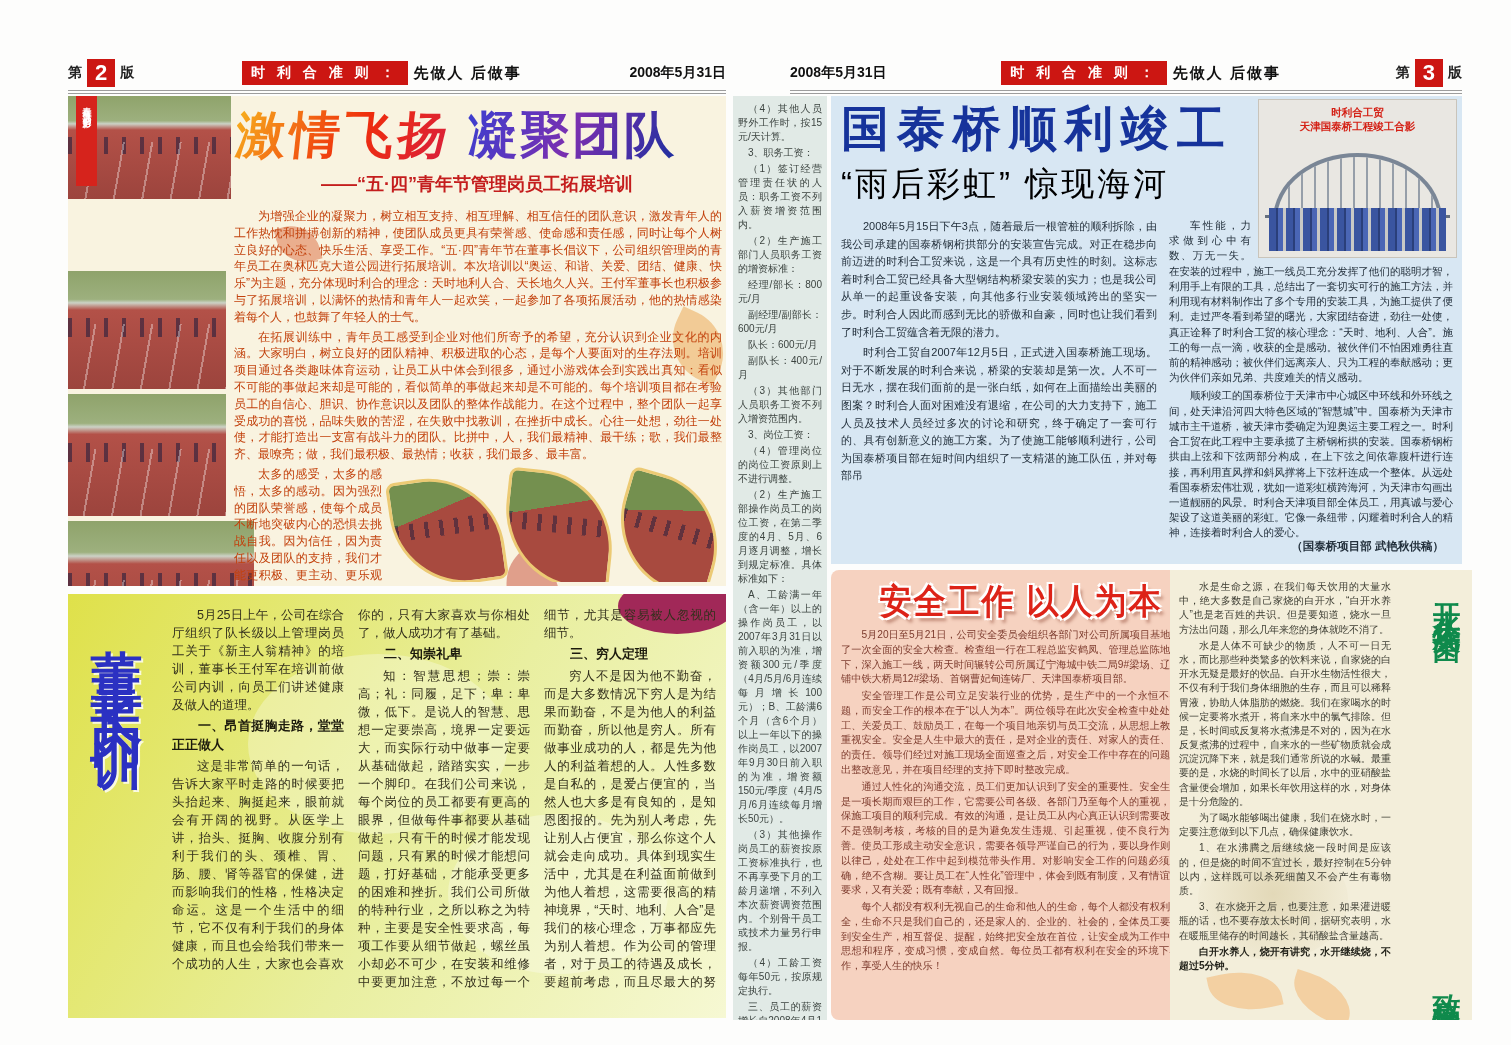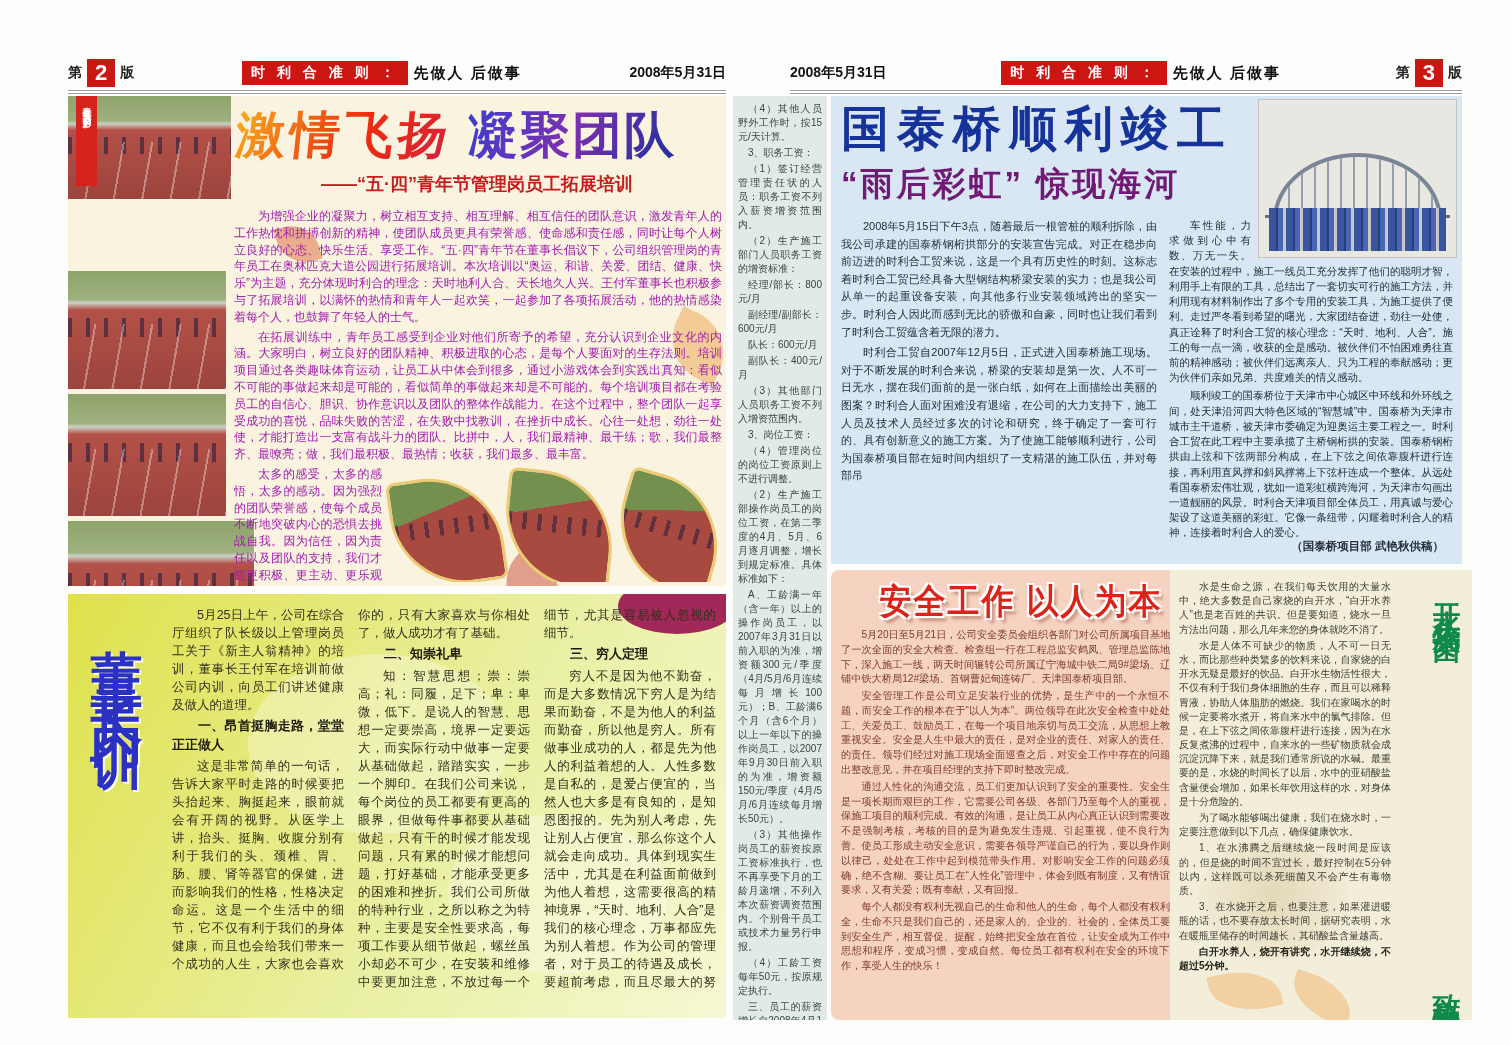--- a/index.html
+++ b/index.html
@@ -42,21 +42,21 @@
   .ftitle { position:absolute; left:168px; top:6px; width:486px; }
   .ftitle-row { display:flex; align-items:baseline; }
   .ftitle-a { font-size:50px; font-weight:bold; letter-spacing:4px; transform:skewX(-6deg);
       color:#e8420e; background:linear-gradient(115deg,#f7b21e,#ef2d0c 55%,#d81f3f);
       -webkit-background-clip:text; background-clip:text; -webkit-text-fill-color:transparent; }
   .ftitle-b { font-size:50px; font-weight:bold; letter-spacing:2px; margin-left:16px;
       color:#2b2fb5; background:linear-gradient(115deg,#3a3fd0,#7a2fb0 50%,#1b2f9e);
       -webkit-background-clip:text; background-clip:text; -webkit-text-fill-color:transparent; }
   .fsub { text-align:center; font-size:18px; font-weight:bold; color:#c41d1d; margin-top:3px; padding-right:4px; }
   .fbody { position:absolute; left:166px; top:112px; width:488px; height:374px;
-           font-size:12px; line-height:1.4; text-align:justify; color:#a21caf; overflow:hidden; }
+           font-size:12px; line-height:1.4; text-align:justify; color:#c2410c; overflow:hidden; }
   .fbody p { margin:0 0 3px; text-indent:2em; }
   .leaf-float { float:right; width:330px; height:116px; margin:6px 0 2px 10px; position:relative; }
   .leafph { position:absolute; border:3px solid #ecca74; border-radius:8% 70% 8% 70%;
       background:linear-gradient(165deg,#74904f 0 32%,#a84a3f 32% 100%); overflow:hidden; }
   .leafph::before { content:""; position:absolute; left:0; right:0; top:38%; height:16%;
       background:repeating-linear-gradient(90deg, rgba(25,25,60,.5) 0 4px, transparent 4px 15px); }
 
   
   .chair { position:absolute; left:68px; top:594px; width:658px; height:424px; overflow:hidden;
       background:linear-gradient(120deg,#dfe14a 0%,#e9efa0 55%,#f6f8d3 100%); }
@@ -76,21 +76,21 @@
   .mid { position:absolute; left:733px; top:96px; width:94px; height:924px;
       background:#e1eae6; padding:6px 5px; box-sizing:border-box; overflow:hidden;
       font-size:10px; line-height:1.4; color:#3c4440; text-align:justify; }
   .mid p { margin:0 0 2px; text-indent:1em; }
 
   
   .bridge { position:absolute; left:831px; top:96px; width:631px; height:468px;
       background:#d8e7f3; overflow:hidden; }
   .btitle { position:absolute; left:10px; top:8px; }
   .btitle-1 { font-size:48px; font-weight:900; color:#16339b; letter-spacing:8px; line-height:1.05; }
-  .btitle-2 { font-size:33px; font-weight:700; color:#701a75; letter-spacing:3px; margin-top:8px; }
+  .btitle-2 { font-size:33px; font-weight:400; color:#000000; letter-spacing:3px; margin-top:8px; }
   .bphoto { position:absolute; right:5px; top:3px; width:197px; height:157px;
       background:#e9e7e2; border:1px solid #c9c4ba; overflow:hidden; }
   .bcap { position:relative; z-index:3; text-align:center; color:#d42015; font-weight:bold;
       font-size:10.5px; line-height:1.35; padding-top:5px; }
   .arch { position:absolute; left:7%; right:7%; top:34%; height:40%;
       border:4px solid #7a8696; border-bottom:none; border-radius:50% 50% 0 0 / 100% 100% 0 0; overflow:hidden; }
   .arch::before { content:""; position:absolute; inset:0;
       background:repeating-linear-gradient(90deg, transparent 0 11px, rgba(122,134,150,.75) 11px 13px); }
   .deck { position:absolute; left:3%; right:3%; top:73%; height:3px; background:#66707e; }
   .crowd { position:absolute; bottom:4%; left:5%; right:5%; height:27%;
@@ -232,20 +232,24 @@
 
   </section>
 
   <section class="bridge">
     <div class="btitle">
       <div class="btitle-1">国泰桥顺利竣工</div>
       <div class="btitle-2">“雨后彩虹” 惊现海河</div>
     </div>
 
     <div class="bphoto">
+      <div class="bcap">
+        <div>时利合工贸</div>
+        <div>天津国泰桥工程竣工合影</div>
+      </div>
       <div class="arch"></div>
       <div class="deck"></div>
       <div class="crowd"></div>
     </div>
 
     <div class="bcolL">
       <p>2008年5月15日下午3点，随着最后一根管桩的顺利拆除，由我公司承建的国泰桥钢桁拱部分的安装宣告完成。对正在稳步向前迈进的时利合工贸来说，这是一个具有历史性的时刻。这标志着时利合工贸已经具备大型钢结构桥梁安装的实力；也是我公司从单一的起重设备安装，向其他多行业安装领域跨出的坚实一步。时利合人因此而感到无比的骄傲和自豪，同时也让我们看到了时利合工贸蕴含着无限的潜力。</p>
       <p>时利合工贸自2007年12月5日，正式进入国泰桥施工现场。对于不断发展的时利合来说，桥梁的安装却是第一次。人不可一日无水，摆在我们面前的是一张白纸，如何在上面描绘出美丽的图案？时利合人面对困难没有退缩，在公司的大力支持下，施工人员及技术人员经过多次的讨论和研究，终于确定了一套可行的、具有创新意义的施工方案。为了使施工能够顺利进行，公司为国泰桥项目部在短时间内组织了一支精湛的施工队伍，并对每部吊</p>
     </div>
     <div class="bcolR">
@@ -267,21 +271,21 @@
   </section>
 
   <div class="vdivider"></div>
 
   <section class="water">
     <div class="teapot"></div>
     <div class="wleaf" style="left:40px;bottom:8px;width:70px;height:42px;transform:rotate(-12deg);"></div>
     <div class="wleaf" style="left:120px;bottom:2px;width:64px;height:40px;transform:rotate(18deg);"></div>
     <div class="wbody">
       <p>水是生命之源，在我们每天饮用的大量水中，绝大多数是自己家烧的白开水，“白开水养人”也是老百姓的共识。但是要知道，烧水一旦方法出问题，那么几年来您的身体就吃不消了。</p>
-      <p>水是人体不可缺少的物质，人不可一日无水，而比那些种类繁多的饮料来说，自家烧的白开水无疑是最好的饮品。白开水生物活性很大，不仅有利于我们身体细胞的生存，而且可以稀释胃液，协助人体脂肪的燃烧。我们在家喝水的时候一定要将水煮开，将自来水中的氯气排除。但是，在上下弦之间依靠腹杆进行连接，因为在水反复煮沸的过程中，自来水的一些矿物质就会成沉淀沉降下来，就是我们通常所说的水碱。最重要的是，水烧的时间长了以后，水中的亚硝酸盐含量便会增加，如果长年饮用这样的水，对身体是十分危险的。</p>
+      <p>水是人体不可缺少的物质，人不可一日无水，而比那些种类繁多的饮料来说，自家烧的白开水无疑是最好的饮品。白开水生物活性很大，不仅有利于我们身体细胞的生存，而且可以稀释胃液，协助人体脂肪的燃烧。我们在家喝水的时候一定要将水煮开，将自来水中的氯气排除。但是，长时间或反复将水煮沸是不对的，因为在水反复煮沸的过程中，自来水的一些矿物质就会成沉淀沉降下来，就是我们通常所说的水碱。最重要的是，水烧的时间长了以后，水中的亚硝酸盐含量便会增加，如果长年饮用这样的水，对身体是十分危险的。</p>
       <p>为了喝水能够喝出健康，我们在烧水时，一定要注意做到以下几点，确保健康饮水。</p>
       <p>1、在水沸腾之后继续烧一段时间是应该的，但是烧的时间不宜过长，最好控制在5分钟以内，这样既可以杀死细菌又不会产生有毒物质。</p>
       <p>3、在水烧开之后，也要注意，如果灌进暖瓶的话，也不要存放太长时间，据研究表明，水在暖瓶里储存的时间越长，其硝酸盐含量越高。</p>
       <p class="wslogan">白开水养人，烧开有讲究，水开继续烧，不超过5分钟。</p>
 
     </div>
     <div class="wat-titles">
       <div class="wtitle">开水久烧灭菌</div>
       <div class="wtitle">致癌物质进入</div>
     </div>

